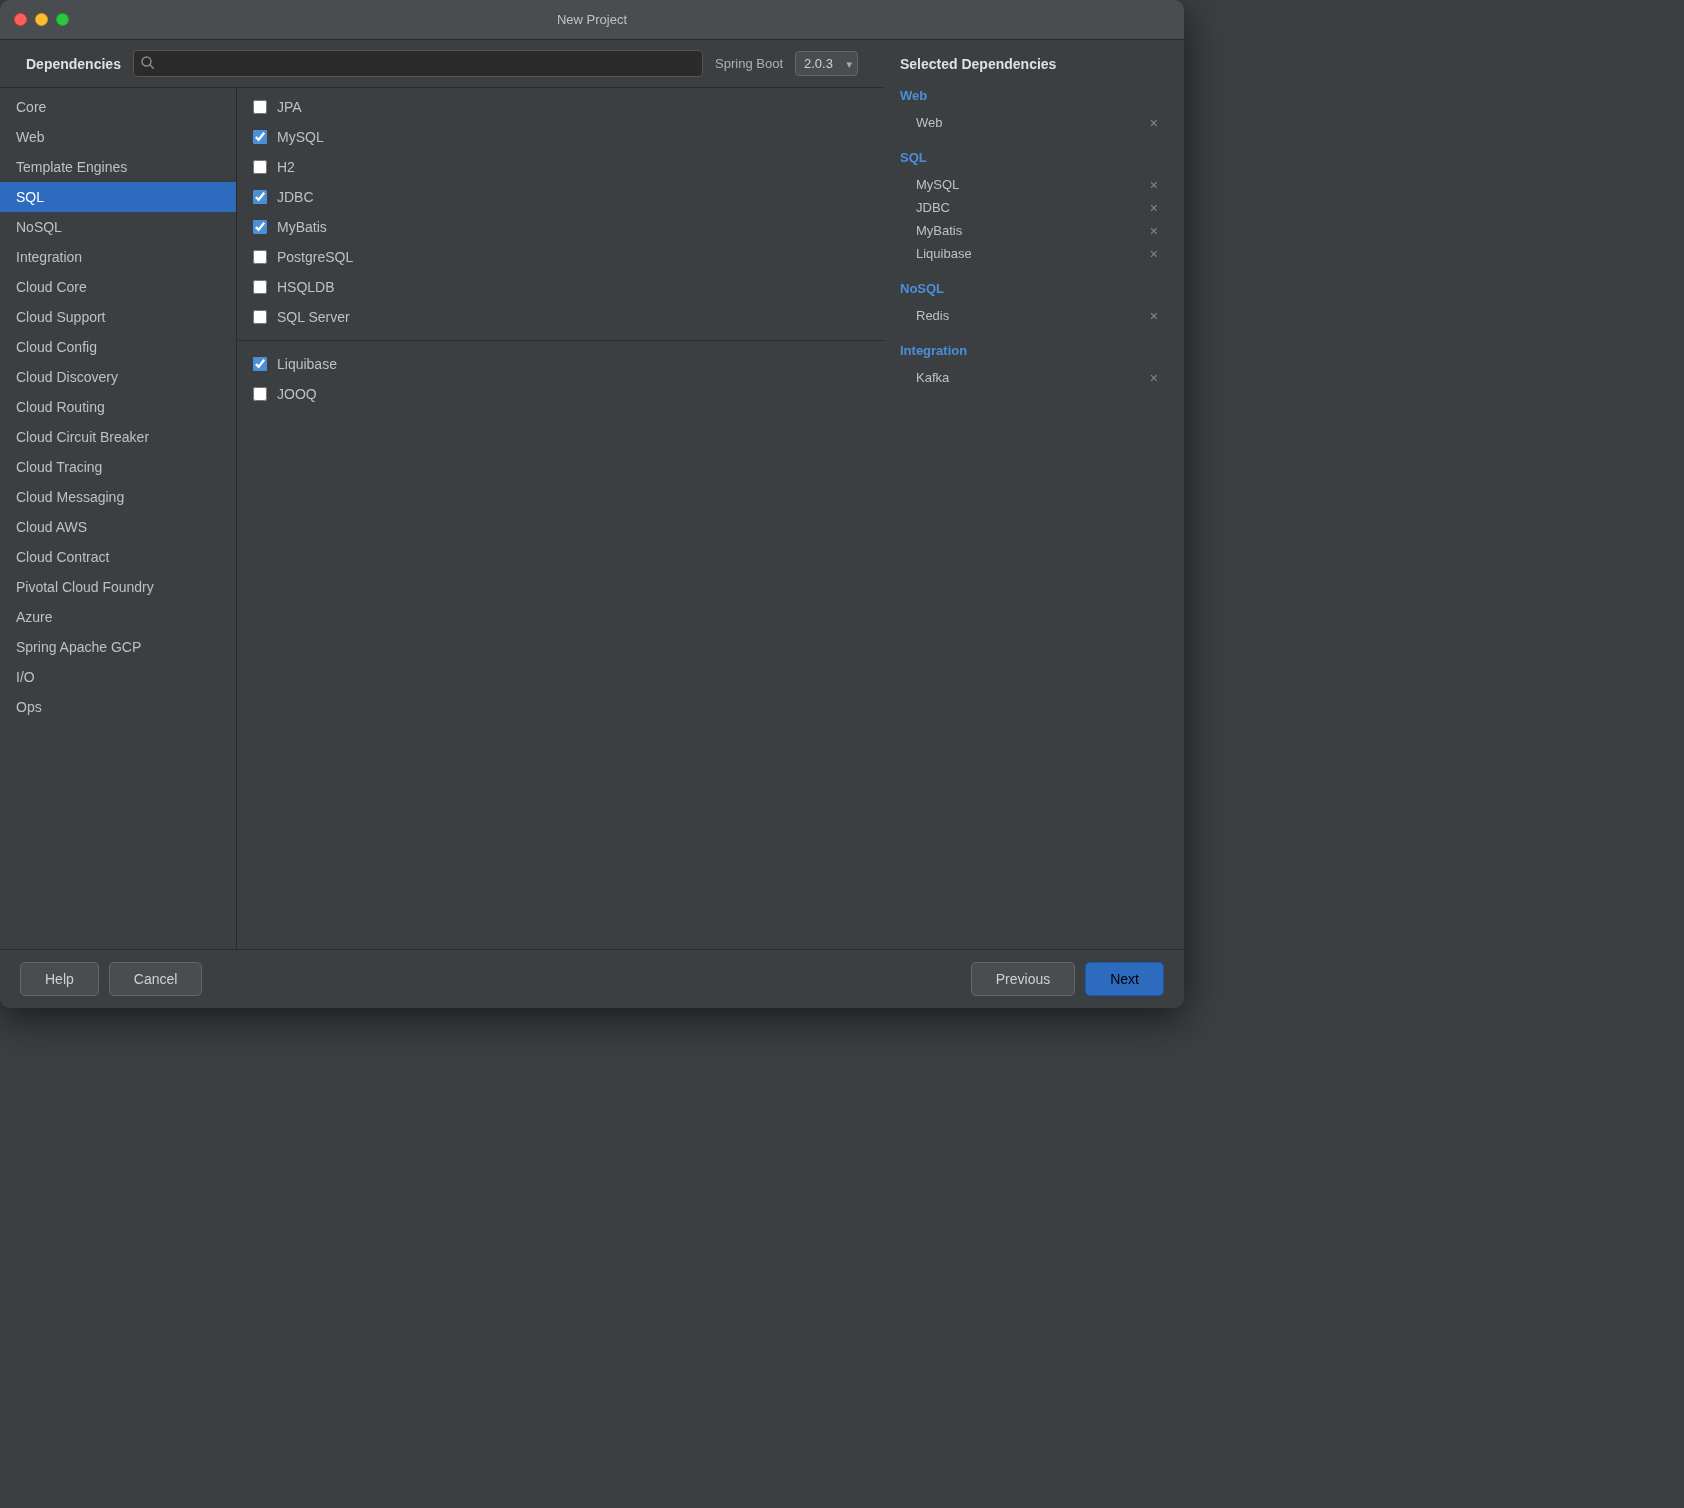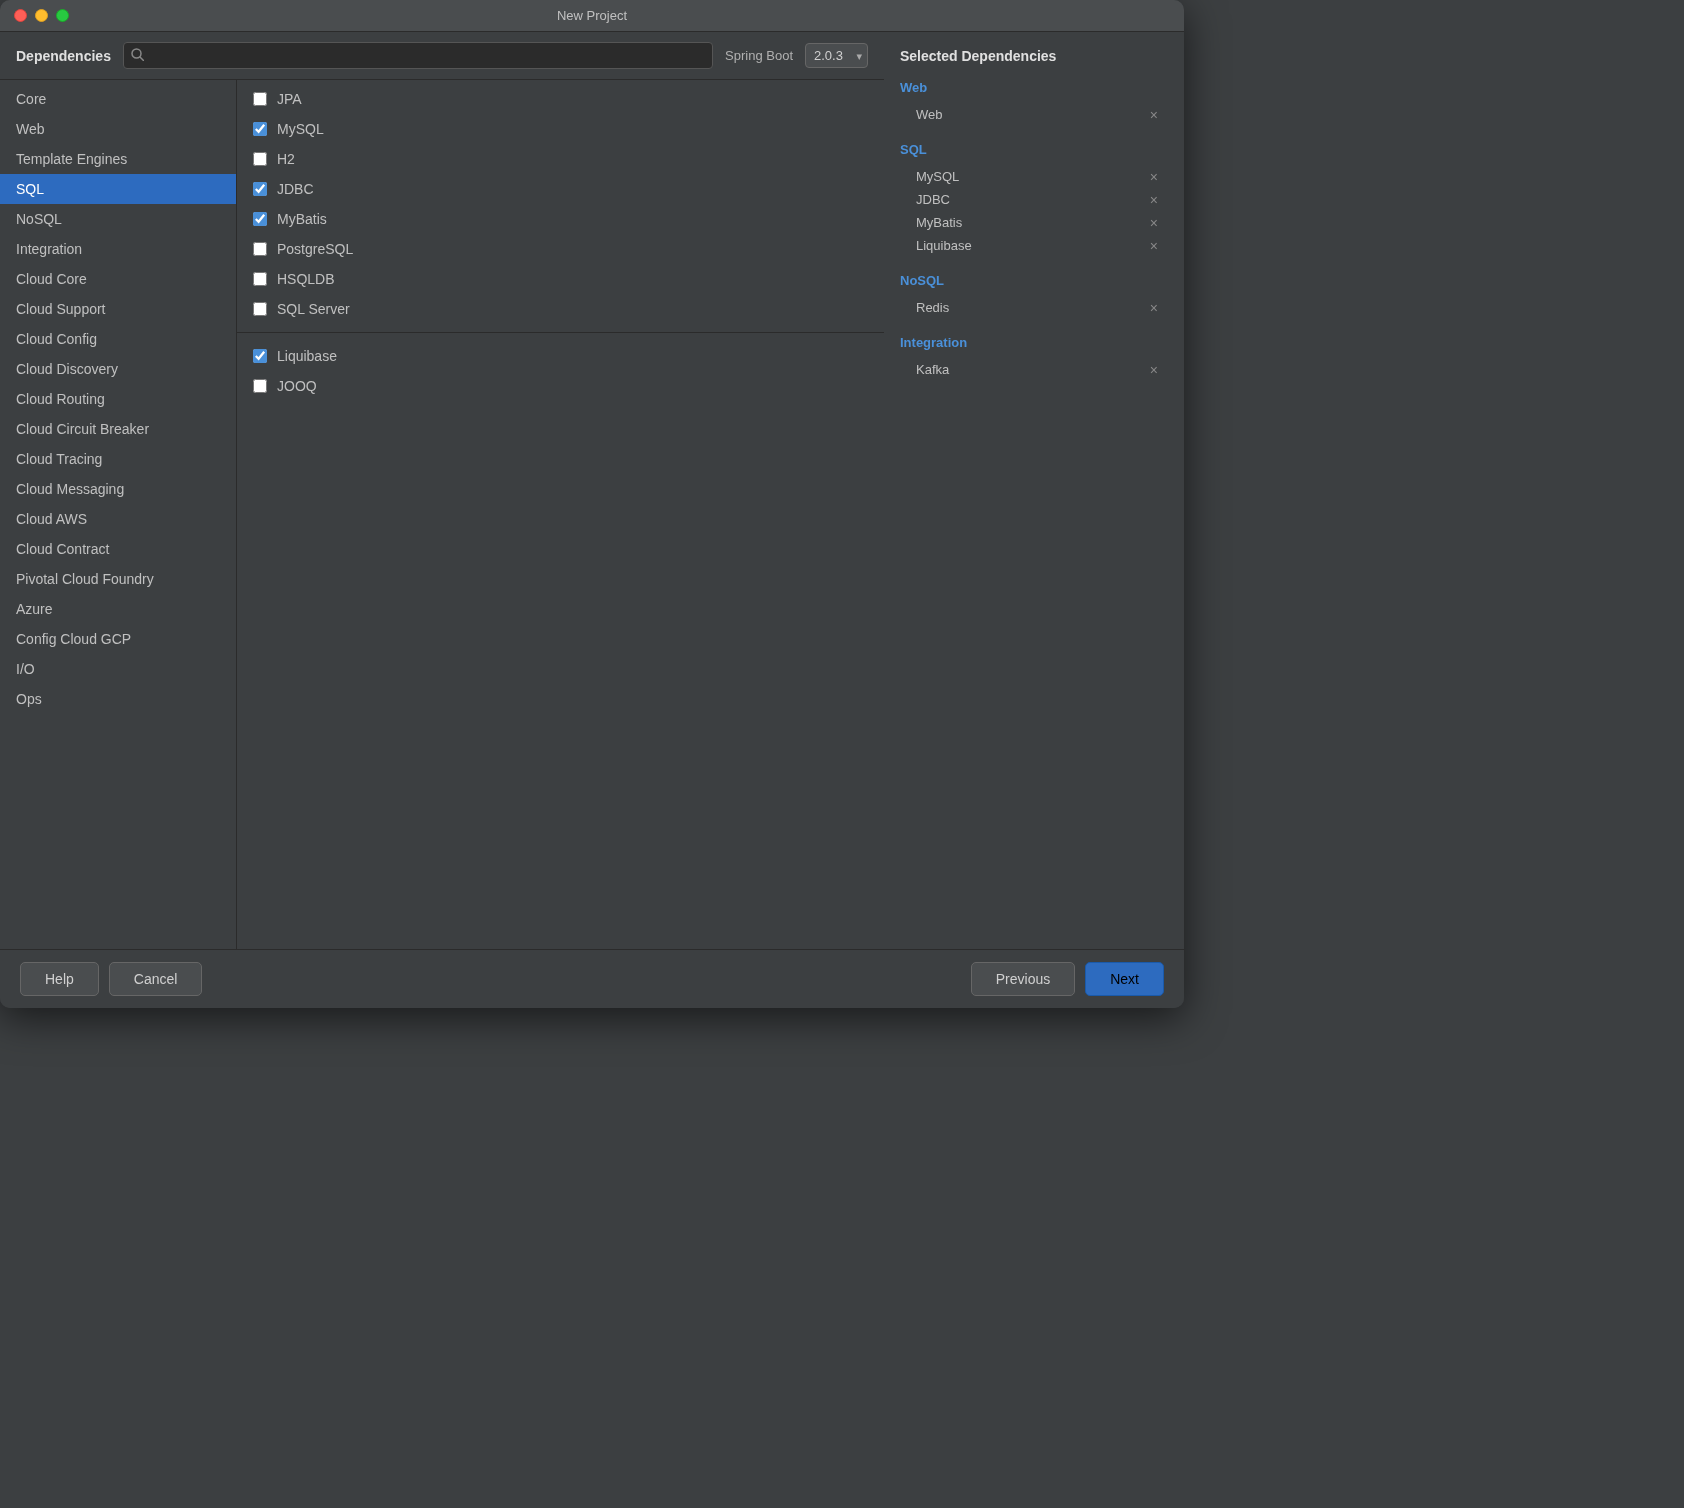--- a/index.html
+++ b/index.html
@@ -11,21 +11,21 @@
       width: 1184px;
       height: 1008px;
       display: flex;
       flex-direction: column;
       border-radius: 10px;
       overflow: hidden;
       box-shadow: 0 10px 40px rgba(0,0,0,0.6);
     }
     .title-bar {
       background: #4a4d4f;
-      height: 32px;
+      height: 40px;
       display: flex;
       align-items: center;
       justify-content: center;
       position: relative;
       border-bottom: 1px solid #2b2b2b;
       flex-shrink: 0;
     }
     .title-bar-title {
       color: #c0c0c0;
       font-size: 13px;
@@ -245,21 +245,21 @@
 
     
     .left-section {
       display: flex;
       flex-direction: column;
       flex: 1;
     }
     .top-row {
       display: flex;
       align-items: center;
-      padding: 10px 16px;
+      padding: 10px 26px;
       border-bottom: 1px solid #2b2b2b;
       gap: 12px;
       flex-shrink: 0;
     }
   </style>
 </head>
 <body>
 
 <div class="title-bar">
   <div class="traffic-lights">
@@ -310,21 +310,21 @@
           <div class="category-item">Cloud Config</div>
           <div class="category-item">Cloud Discovery</div>
           <div class="category-item">Cloud Routing</div>
           <div class="category-item">Cloud Circuit Breaker</div>
           <div class="category-item">Cloud Tracing</div>
           <div class="category-item">Cloud Messaging</div>
           <div class="category-item">Cloud AWS</div>
           <div class="category-item">Cloud Contract</div>
           <div class="category-item">Pivotal Cloud Foundry</div>
           <div class="category-item">Azure</div>
-          <div class="category-item">Config Cloud GCP</div>
+          <div class="category-item">Spring Apache GCP</div>
           <div class="category-item">I/O</div>
           <div class="category-item">Ops</div>
         </div>
 
       <div class="dependency-list" id="dependency-list">
       <div class="dep-item">
             <input type="checkbox" class="dep-checkbox" style="">
             <span>JPA</span>
           </div>
           <div class="dep-item">

